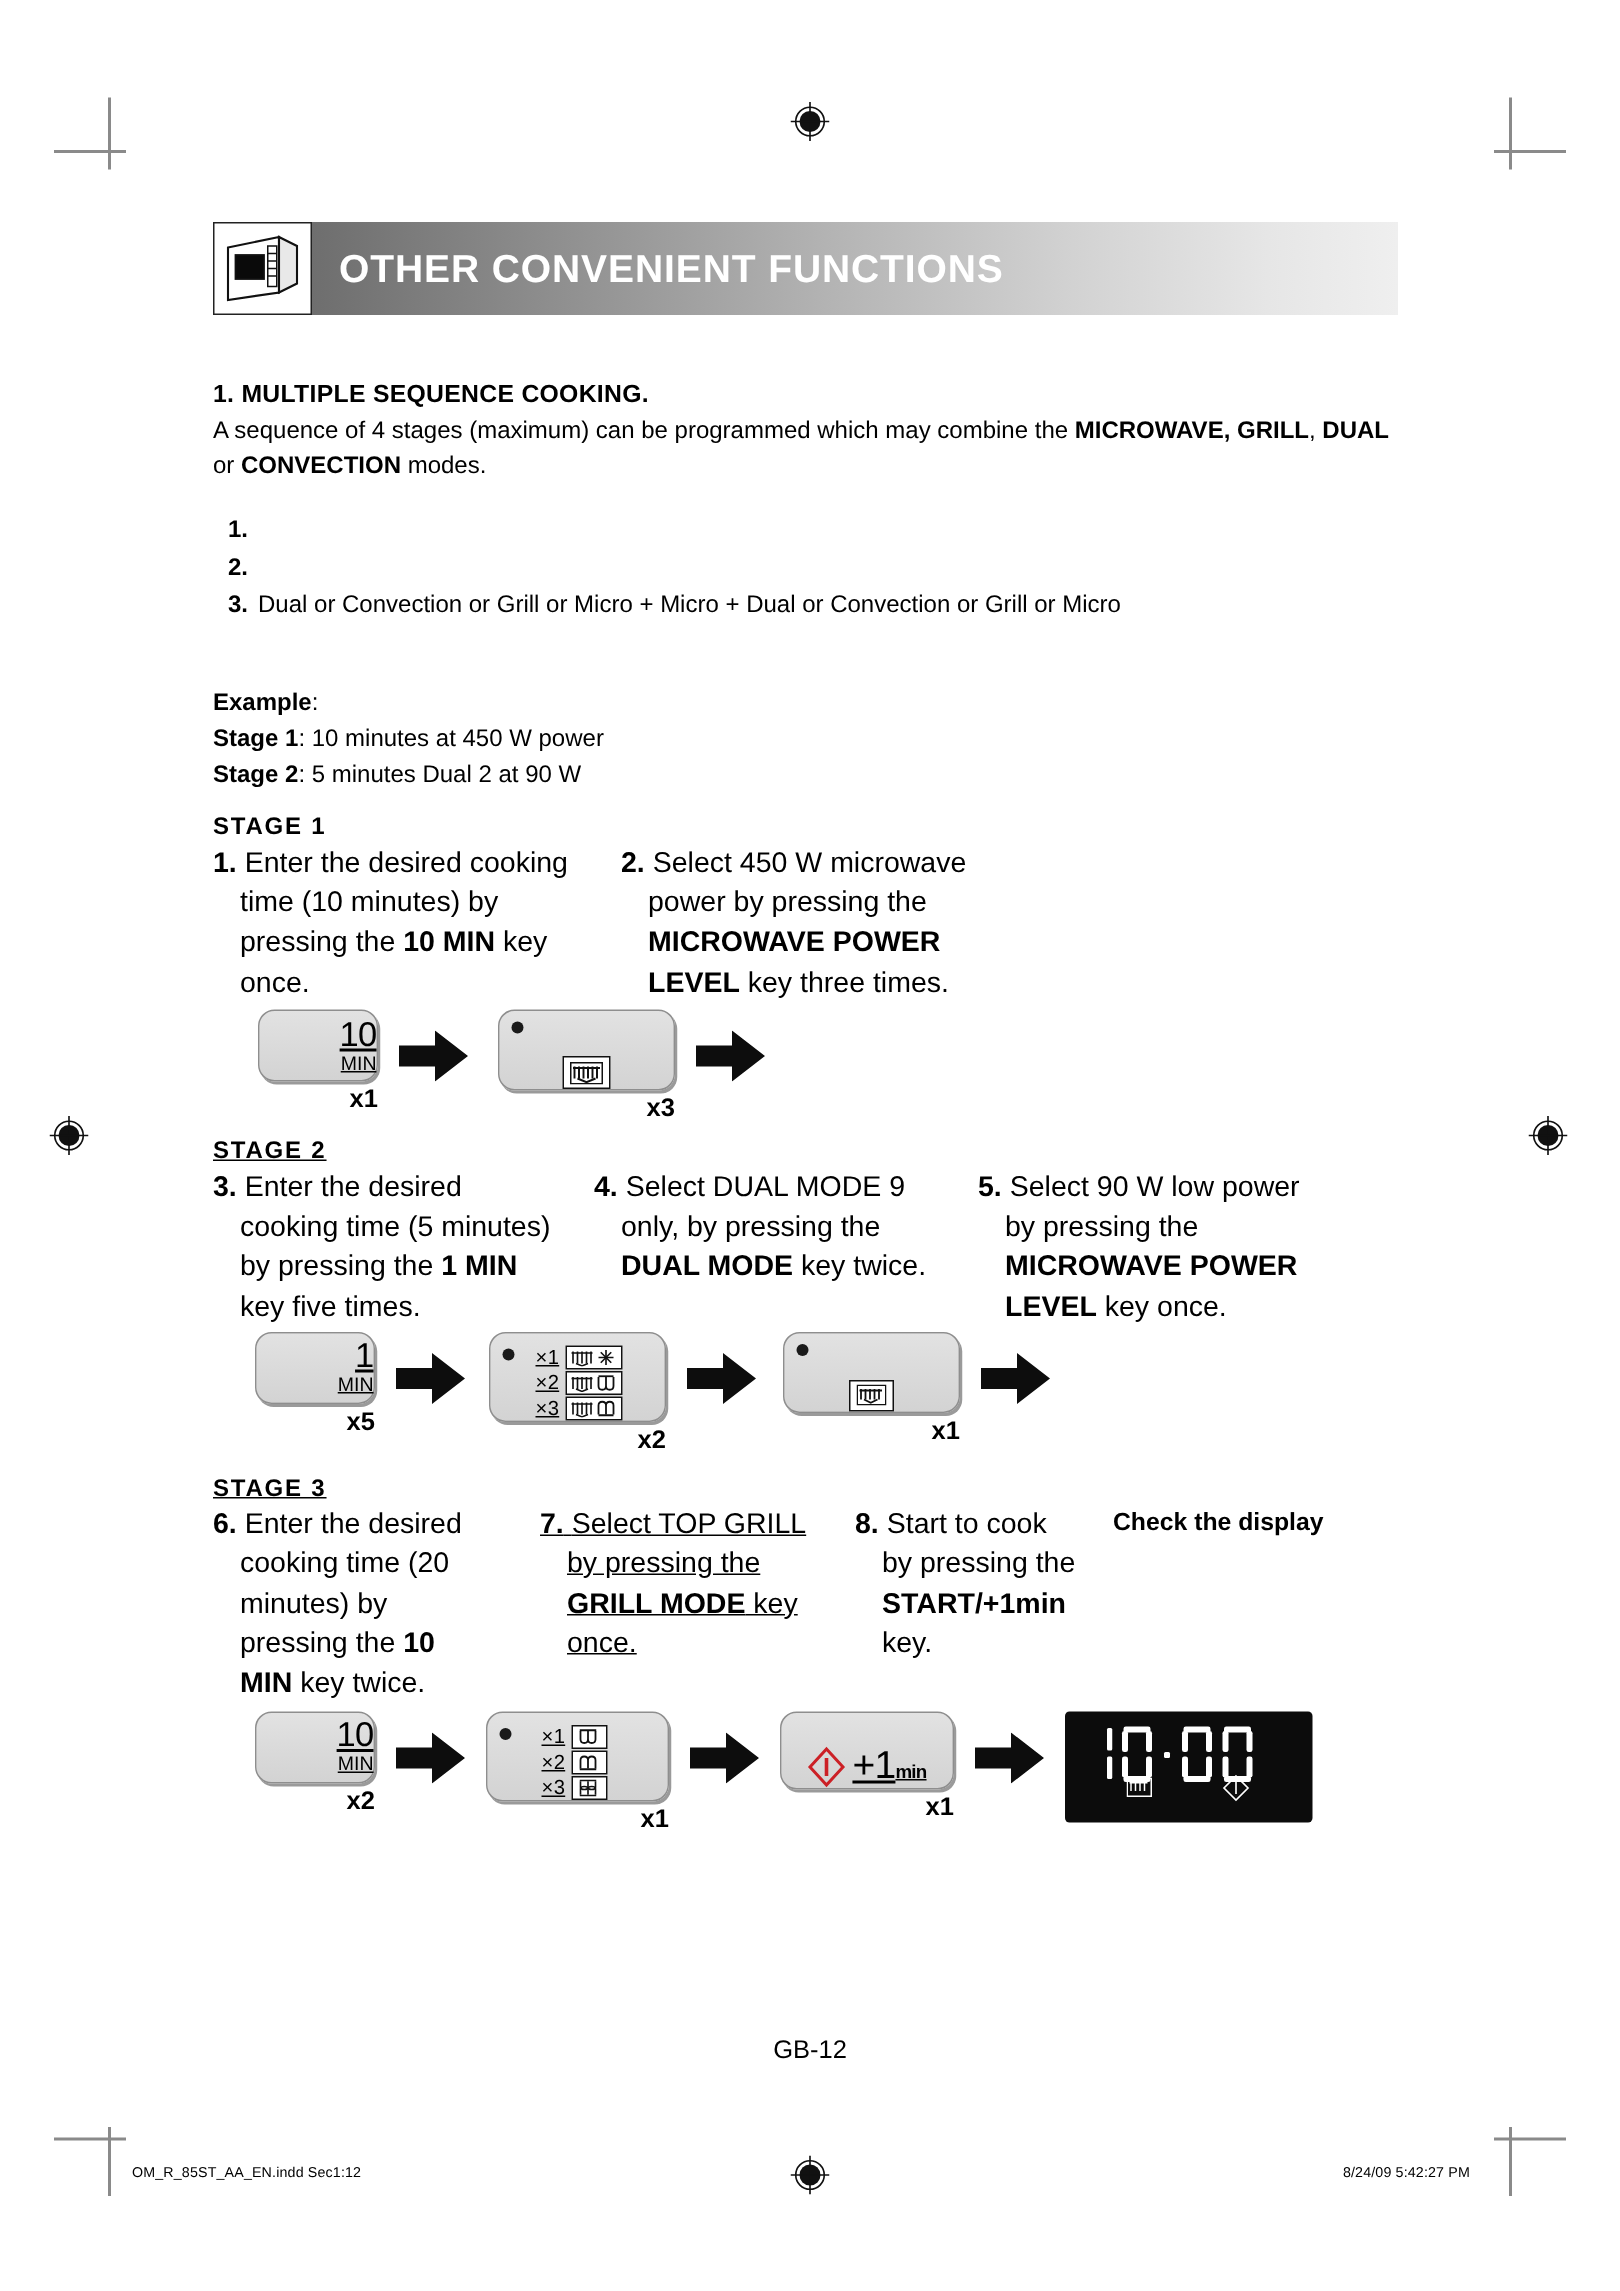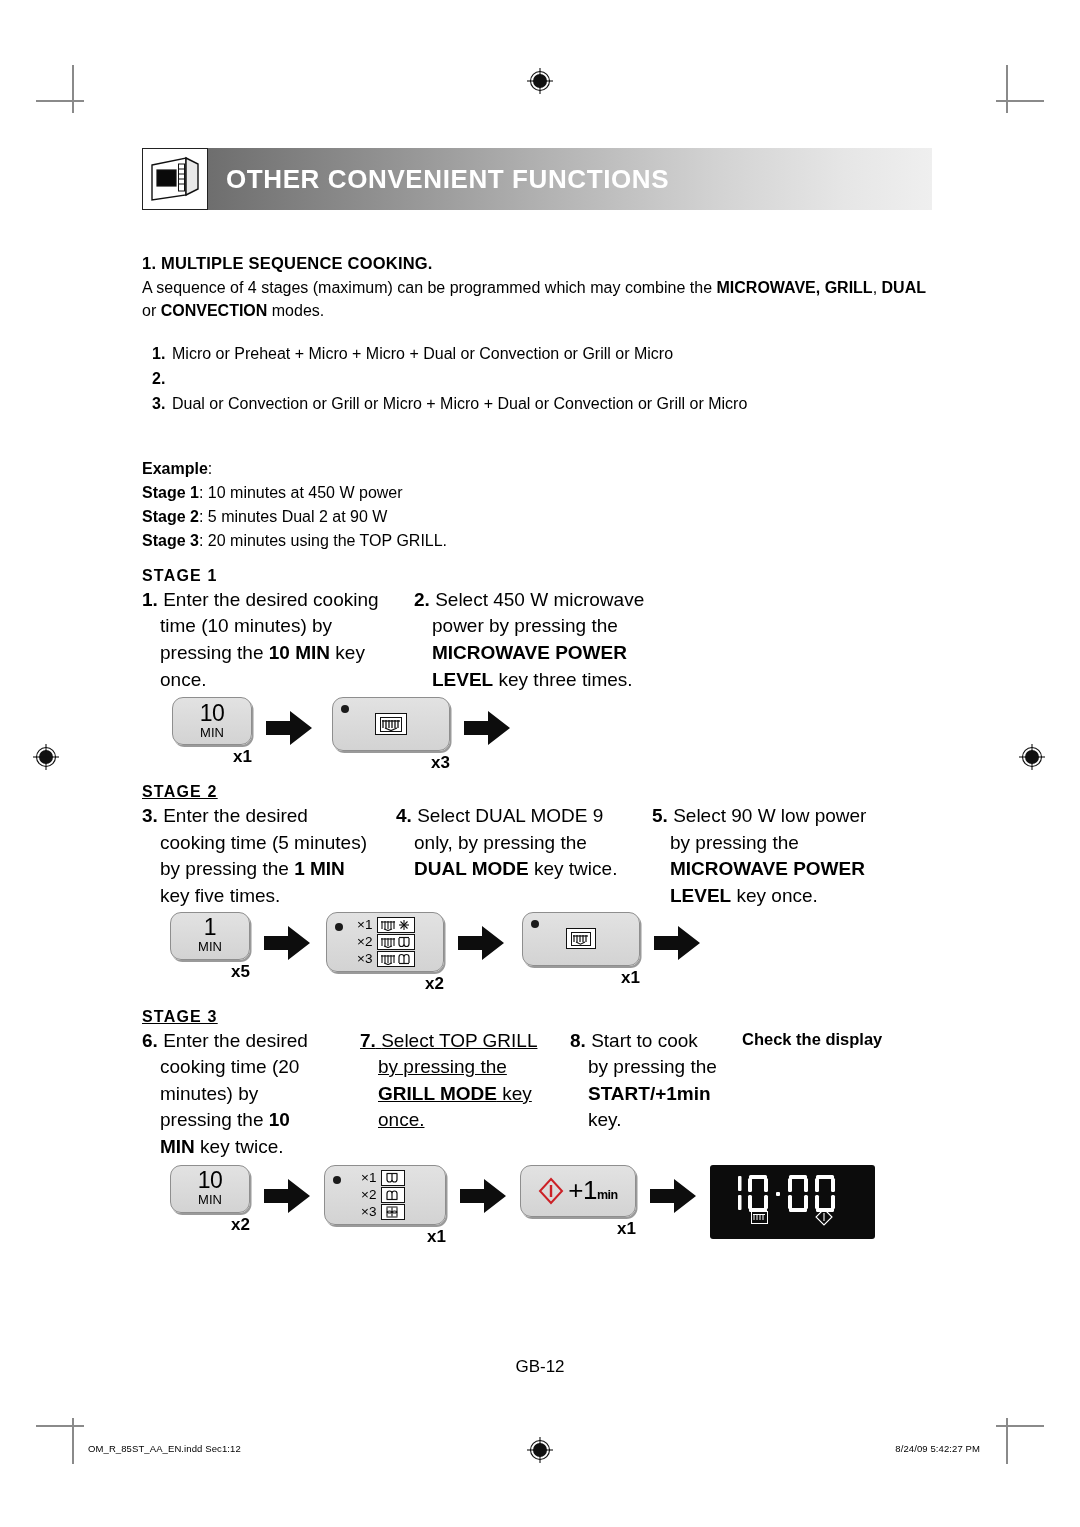--- a/index.html
+++ b/index.html
@@ -69,22 +69,23 @@
   .keysrow{display:flex;align-items:flex-start;margin-top:8px;}
   .keyslot{position:relative;display:flex;flex-direction:column;align-items:center;}
   .cnt{font-size:17px;font-weight:bold;margin-top:2px;align-self:flex-end;}
 
   .key{
     box-sizing:border-box;
     background:linear-gradient(to bottom,#e2e2e2,#d3d3d3);
     border:1.6px solid #8e8e8e;
     border-radius:11px;
     box-shadow:1.5px 2px 0 #9a9a9a;
-    display:flex;align-items:center;justify-content:center;
+    display:flex;align-items:flex-end;justify-content:center;
     position:relative;
+    text-decoration:underline;
   }
   .key.minkey{width:80px;height:48px;flex-direction:column;}
   .key.minkey .big{font-size:23px;line-height:1;letter-spacing:-.5px;}
   .key.minkey .sub{font-size:13px;line-height:1.1;margin-top:1px;}
   .key.wide{width:118px;height:54px;}
   .key.list{width:118px;height:60px;justify-content:flex-start;padding-left:8px;}
   .key.startkey{width:116px;height:52px;}
 
   .dot{position:absolute;left:8px;top:7px;width:8px;height:8px;border-radius:50%;background:#1a1a1a;}
   .dot.mid{top:10px;}
@@ -188,37 +189,35 @@
 
     <div class="sec">
       <h2 class="blk">1. MULTIPLE SEQUENCE COOKING.</h2>
       <p class="body indent"><span>A sequence of 4 stages (maximum) can be programmed which may combine the </span><b>MICROWAVE, GRILL</b><span>, </span><b>DUAL</b><span> or </span><b>CONVECTION</b><span> modes.</span></p>
     </div>
 
     <div style="margin-top:20px;">
       <div class="exlist">
         <div class="exrow">
             <span class="num">1.</span>
-            <span>Micro or Preheat + Micro + Micro + Dual or Convection or Grill or Micro</span>
           </div>
         <div class="exrow">
             <span class="num">2.</span>
           </div>
         <div class="exrow">
             <span class="num">3.</span>
             <span>Dual or Convection or Grill or Micro + Micro + Dual or Convection or Grill or Micro</span>
           </div>
       </div>
     </div>
 
     <div class="exampleblk">
       <div class="ln"><b>Example</b><span>:</span></div>
       <div class="ln"><b>Stage 1</b><span>: 10 minutes at 450 W power</span></div>
       <div class="ln"><b>Stage 2</b><span>: 5 minutes Dual 2 at 90 W</span></div>
-      <div class="ln"><b>Stage 3</b><span>: 20 minutes using the TOP GRILL.</span></div>
     </div>
 
     <div class="stage">
       <div class="stagelbl">STAGE 1</div>
       <div class="steprow">
         <div class="step stepind" style="width:238px;"><span class="n">1.</span> <span>Enter the desired cooking time (10 minutes) by pressing the </span><b>10 MIN</b><span> key once.</span></div>
         <div class="step stepind" style="width:240px;margin-left:16px;"><span class="n">2.</span> <span>Select 450 W microwave power by pressing the </span><b>MICROWAVE POWER LEVEL</b><span> key three times.</span></div>
       </div>
 
       <div class="keysrow" style="margin-top:4px;">

